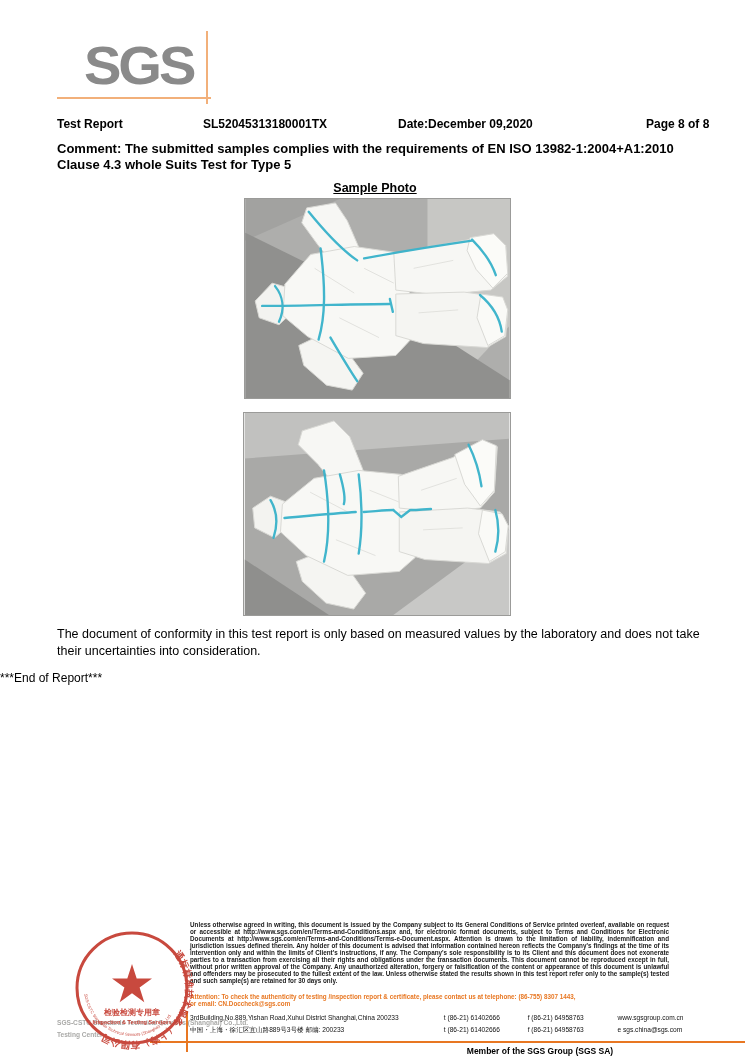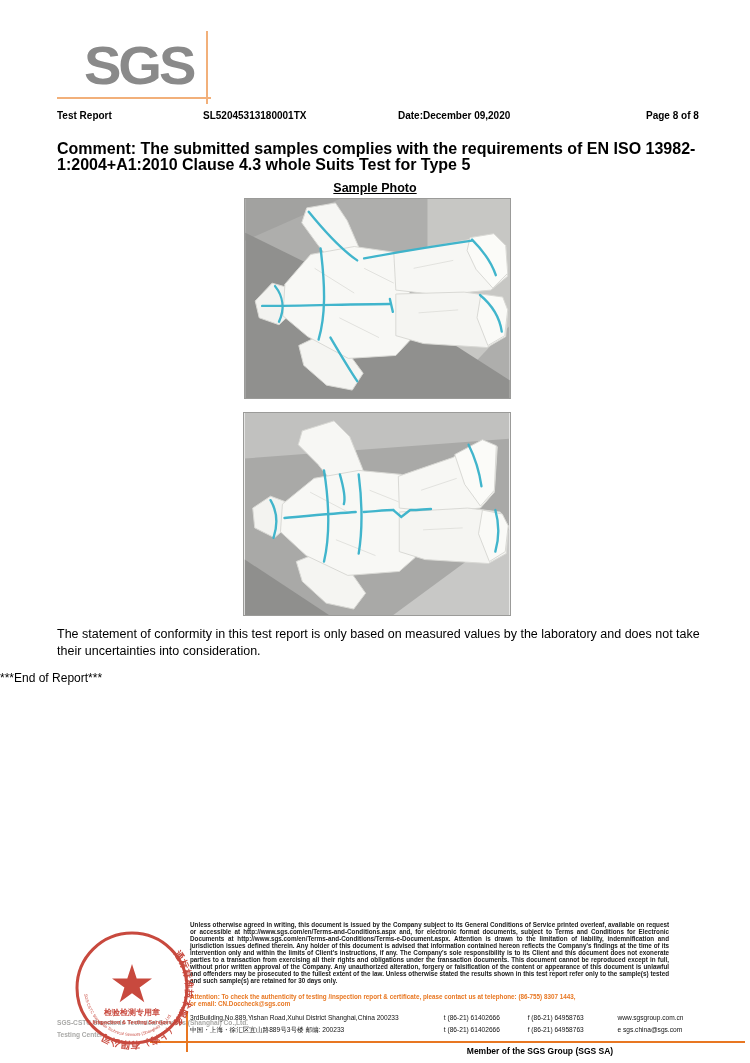--- a/index.html
+++ b/index.html
@@ -10,23 +10,23 @@
   }
   .abs{position:absolute;}
 
   
   .sgs-logo{left:84px;top:38px;font-size:54px;font-weight:bold;color:#8a8a8a;
     letter-spacing:-3px;transform:scaleX(1.04);transform-origin:left;line-height:1;}
   .logo-vline{left:206px;top:31px;width:2px;height:73px;background:#f2b07a;}
   .logo-hline{left:57px;top:97px;width:154px;height:2px;background:#f2b07a;}
 
   
-  .hdr{top:110px;font-size:10px;font-weight:bold;white-space:nowrap;}
+  .hdr{top:117px;font-size:12px;font-weight:bold;white-space:nowrap;}
 
-  .comment{left:57px;top:141px;width:655px;font-size:16px;font-weight:bold;line-height:16px;}
+  .comment{left:57px;top:141px;width:655px;font-size:13px;font-weight:bold;line-height:16px;}
   .photo-heading{left:0;top:181px;width:750px;text-align:center;font-size:12.5px;font-weight:bold;text-decoration:underline;}
 
   .photo{border:1px solid #9b9b99;box-sizing:border-box;}
 
   .statement{left:57px;top:626px;width:655px;font-size:12.5px;line-height:16.5px;}
   .end-report{left:0;top:671px;width:750px;text-align:left;font-size:12px;}
 
   
   .legal{left:190px;top:921px;width:479px;font-size:6.3px;line-height:7.05px;
     font-weight:bold;text-align:justify;color:#1a1a1a;}
@@ -127,21 +127,21 @@
       <path d="M168,98 C176,98 182,97 188,97"></path>
       <path d="M115,62 C119,94 119,118 115,142"></path>
       <path d="M96,62 C100,76 102,86 100,92"></path>
       <path d="M226,32 C233,46 237,60 239,74"></path>
       <path d="M253,98 C257,112 257,126 253,140"></path>
       <path d="M26,88 C33,100 33,114 29,126"></path>
     </g>
   </svg>
 </div>
 
-<div class="abs statement">The statement of conformity in this test report is only based on measured values by the laboratory and does not take their uncertainties into consideration.</div>
+<div class="abs statement">The document of conformity in this test report is only based on measured values by the laboratory and does not take their uncertainties into consideration.</div>
 <div class="abs end-report">***End of Report***</div>
 
 <div class="abs legal">Unless otherwise agreed in writing, this document is issued by the Company subject to its General Conditions of Service printed overleaf, available on request or accessible at http://www.sgs.com/en/Terms-and-Conditions.aspx and, for electronic format documents, subject to Terms and Conditions for Electronic Documents at http://www.sgs.com/en/Terms-and-Conditions/Terms-e-Document.aspx. Attention is drawn to the limitation of liability, indemnification and jurisdiction issues defined therein. Any holder of this document is advised that information contained hereon reflects the Company's findings at the time of its intervention only and within the limits of Client's instructions, if any. The Company's sole responsibility is to its Client and this document does not exonerate parties to a transaction from exercising all their rights and obligations under the transaction documents. This document cannot be reproduced except in full, without prior written approval of the Company. Any unauthorized alteration, forgery or falsification of the content or appearance of this document is unlawful and offenders may be prosecuted to the fullest extent of the law. Unless otherwise stated the results shown in this test report refer only to the sample(s) tested and such sample(s) are retained for 30 days only.</div>
 
 <div class="abs attention">
   <div>Attention: To check the authenticity of testing /inspection report &amp; certificate, please contact us at telephone: (86-755) 8307 1443,</div>
   <div>or email: CN.Doccheck@sgs.com</div>
 </div>
 
 <div class="abs addr-row" style="top:1014px;">

